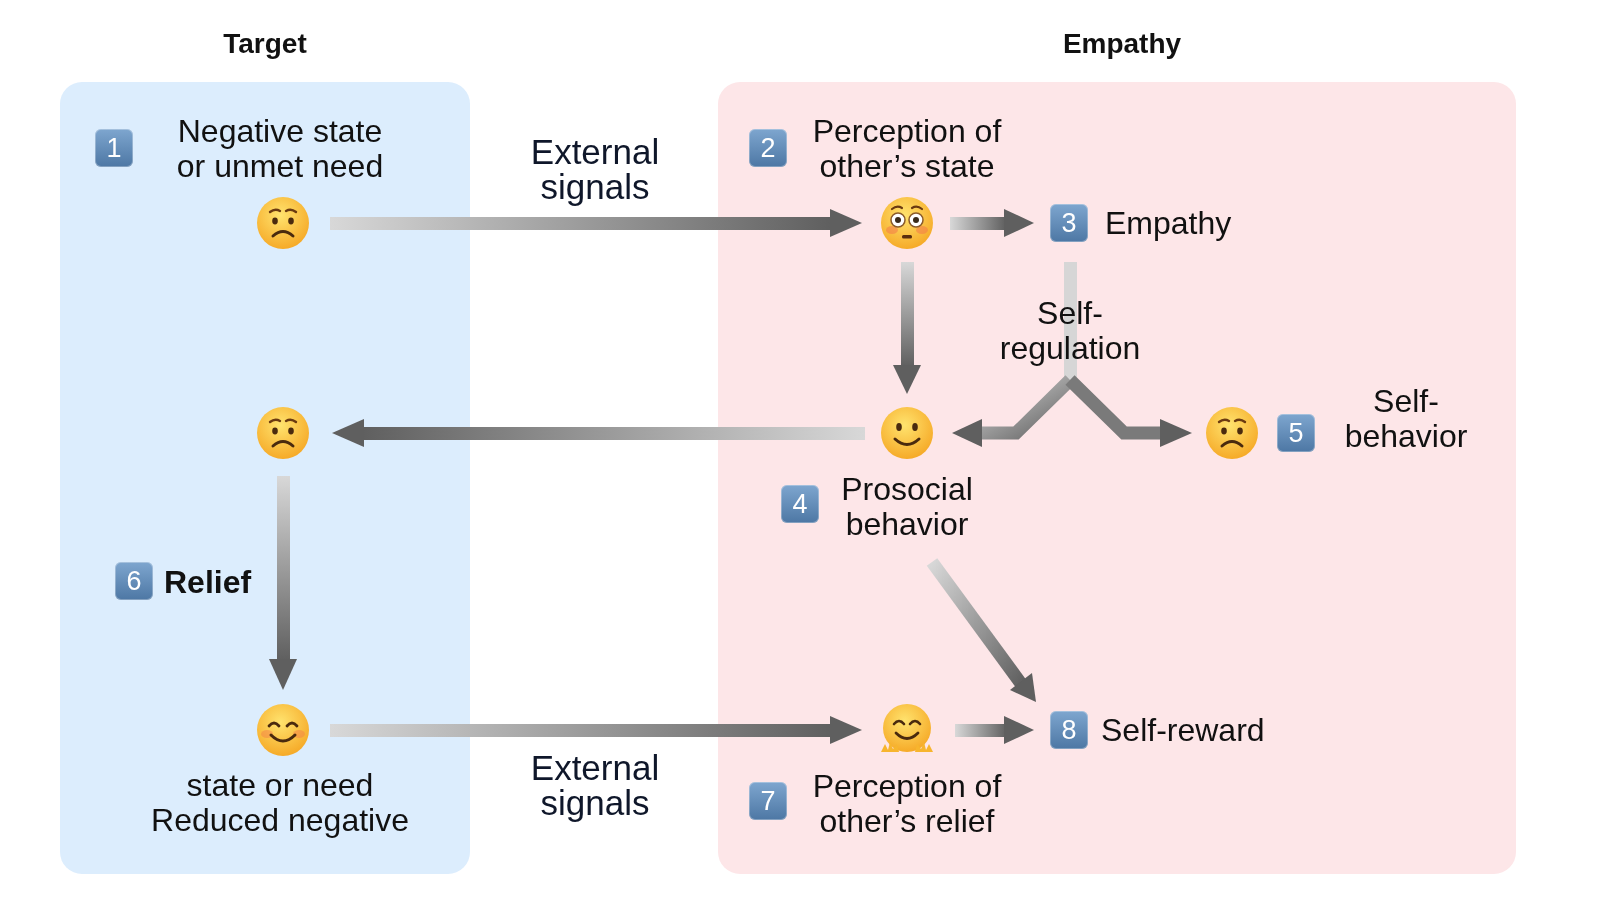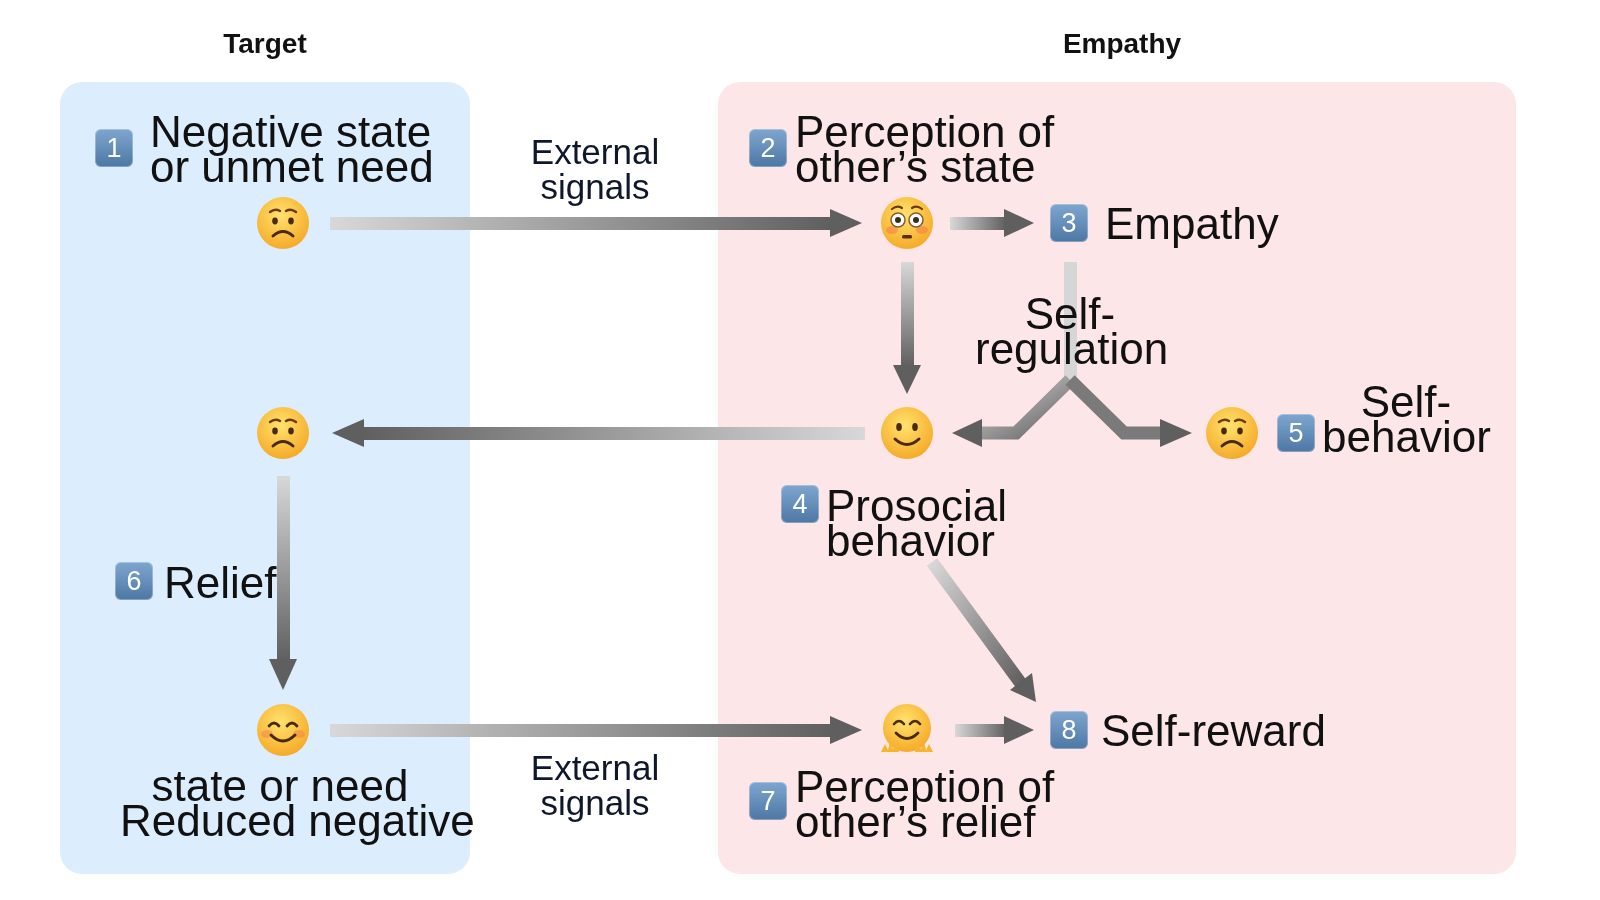--- a/index.html
+++ b/index.html
@@ -2,21 +2,21 @@
 <html><head>
 <meta charset="utf-8">
 <style>
   html, body { margin:0; padding:0; background:#ffffff; }
   body { width:1600px; height:900px; position:relative; overflow:hidden;
          font-family:"Liberation Sans", "DejaVu Sans", sans-serif; color:#111; }
   .panel { position:absolute; border-radius:22px; }
   #panel-target { left:60px; top:82px; width:410px; height:792px; background:#dcedfd; }
   #panel-helper { left:718px; top:82px; width:798px; height:792px; background:#fde6e8; }
   .heading { position:absolute; font-weight:bold; font-size:28px; text-align:center; width:300px; }
-  .lbl { position:absolute; font-size:44px; line-height:35px; text-align:center; white-space:nowrap; }
+  .lbl { position:absolute; font-size:32px; line-height:35px; text-align:center; white-space:nowrap; }
   .ext { color:#0f172a; font-size:35px; }
   .badge { position:absolute; width:38px; height:38px; border-radius:6px;
            background:linear-gradient(#7ea6cf,#4d77a4); color:#fff; font-size:27px;
            line-height:38px; text-align:center; box-shadow:inset 0 0 0 1px rgba(255,255,255,0.3); }
   .emoji { position:absolute; width:56px; height:56px; }
   svg#arrows { position:absolute; left:0; top:0; }
 </style>
 </head>
 <body>
 
@@ -123,33 +123,33 @@
 
 <div class="badge" style="left:1050px; top:204px;">3</div>
 <div class="lbl" style="left:1105px; top:206px; text-align:right;">Empathy</div>
 
 <div class="lbl" style="left:975px; top:296px; width:190px;">
   <div>Self-</div>
   <div>regulation</div>
 </div>
 
 <div class="badge" style="left:781px; top:485px;">4</div>
-<div class="lbl" style="left:826px; top:488px; width:162px;">
+<div class="lbl" style="left:826px; top:472px; width:162px;">
   <div>Prosocial</div>
   <div>behavior</div>
 </div>
 
 <div class="badge" style="left:1277px; top:414px;">5</div>
 <div class="lbl" style="left:1322px; top:384px; width:168px;">
   <div>Self-</div>
   <div>behavior</div>
 </div>
 
 <div class="badge" style="left:115px; top:562px;">6</div>
-<div class="lbl" style="left:164px; top:565px; text-align:right;">Relief</div>
+<div class="lbl" style="left:164px; top:565px; text-align:right;font-weight:bold;">Relief</div>
 
 <div class="badge" style="left:749px; top:782px;">7</div>
 <div class="lbl" style="left:795px; top:769px; width:224px;">
   <div>Perception of</div>
   <div>other’s relief</div>
 </div>
 
 <div class="badge" style="left:1050px; top:711px;">8</div>
 <div class="lbl" style="left:1101px; top:713px; text-align:left;">Self-reward</div>
 

